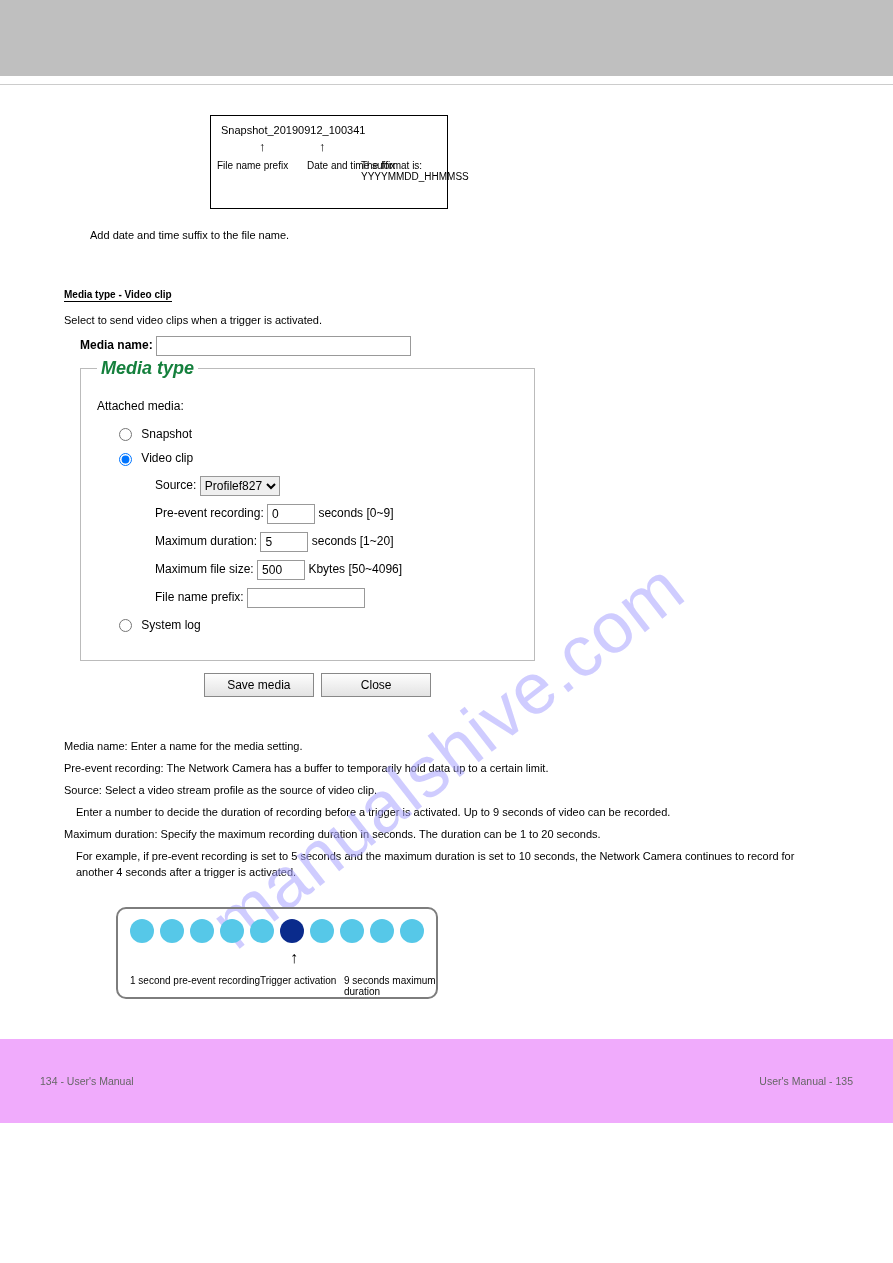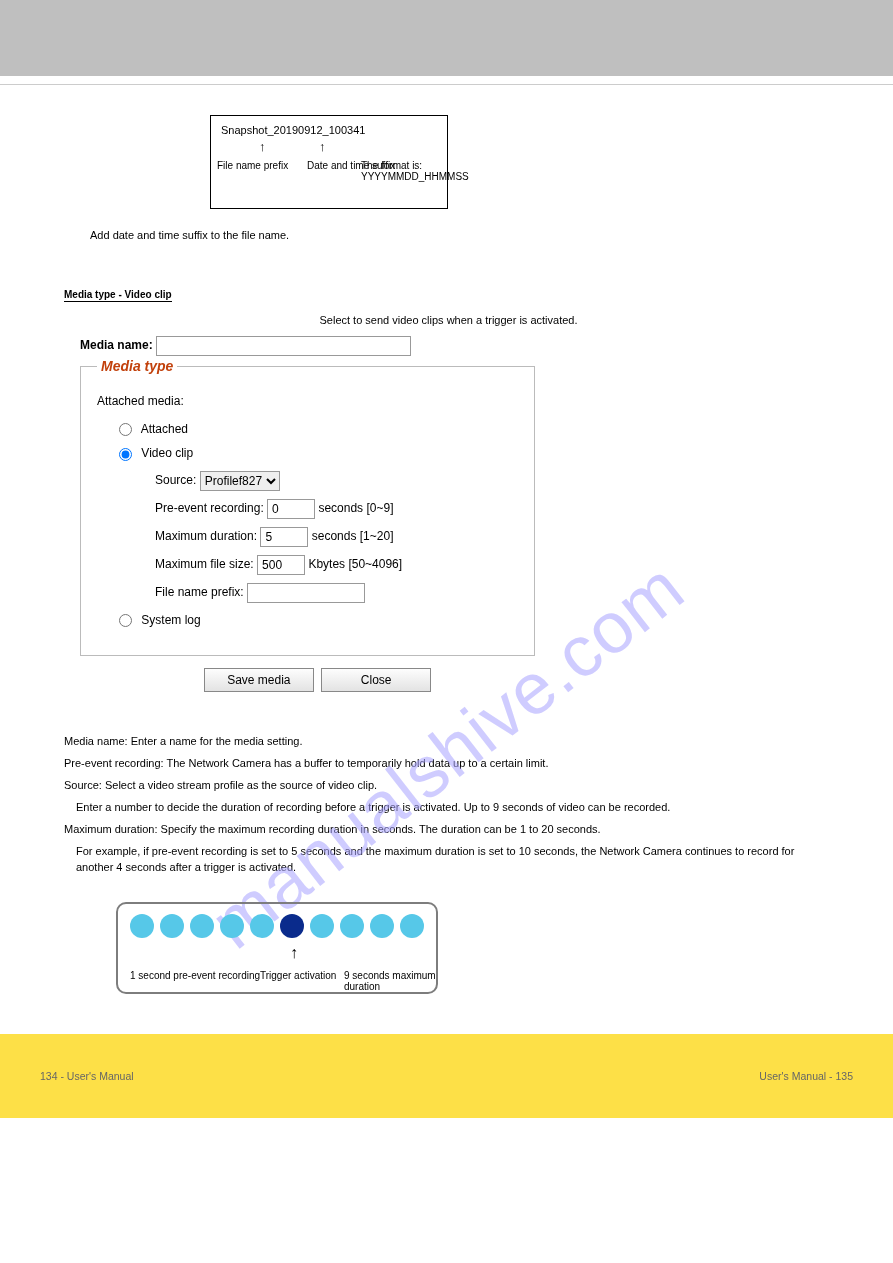--- a/index.html
+++ b/index.html
@@ -18,30 +18,30 @@
   .arrow2 { position: absolute; left: 108px; }
   .labels-row { position: absolute; top: 44px; left: 0; width: 100%; font-size: 10px; }
   .lbl1 { position: absolute; left: 6px; }
   .lbl2 { position: absolute; left: 96px; }
   .lbl3 { position: absolute; left: 150px; }
   .suffix-line { margin-left: 30px; margin-top: 20px; font-size: 11px; }
   .section-head {
     margin-top: 48px; margin-left: 4px; font-size: 10px; font-weight: bold;
     border-bottom: 1px solid #000; display: inline-block; padding-bottom: 1px;
   }
-  .intro { margin-top: 12px; margin-left: 4px; font-size: 11px; text-align: center; }
+  .intro { margin-top: 12px; margin-left: 4px; font-size: 11px; }
 
   
   .shot { margin-top: 10px; margin-left: 20px; width: 480px; position: relative; }
   .mn-row { margin-bottom: 0; }
   .mn-label { font-weight: bold; font-size: 12px; display: inline-block; }
   .text-input { border: 1px solid #999; height: 20px; font-size: 12px; padding: 1px 4px; vertical-align: middle; }
   .mn-input { width: 255px; }
   fieldset.media-type { border: 1px solid #bbb; padding: 12px 16px 18px 16px; margin-top: 2px; width: 455px; position: relative; }
-  fieldset.media-type legend { color: #c2410c; font-weight: bold; font-style: italic; font-size: 14px; padding: 0 4px; }
+  fieldset.media-type legend { color: #15803d; font-weight: bold; font-style: italic; font-size: 18px; padding: 0 4px; }
   .attached { font-size: 12px; margin: 8px 0 14px 0; }
   .radio-row { margin: 10px 0 10px 22px; font-size: 12px; }
   .radio-row input { vertical-align: middle; margin-right: 6px; }
   .vc-block { margin-left: 58px; font-size: 12px; }
   .vc-line { margin: 8px 0; }
   .sel { border: 1px solid #999; height: 20px; font-size: 12px; vertical-align: middle; }
   .num-input { width: 48px; }
   .fnp-input { width: 118px; }
   .btn-row { margin-top: 12px; text-align: center; width: 475px; }
   .btn {
@@ -64,21 +64,21 @@
   .ex2-labels { position: absolute; top: 66px; left: 0; width: 100%; font-size: 10px; }
   .ex2-l1 { position: absolute; left: 12px; }
   .ex2-l2 { position: absolute; left: 142px; }
   .ex2-l3 { position: absolute; left: 226px; }
 
   .watermark {
     position: absolute; left: 50%; top: 640px; transform: translate(-50%,-50%) rotate(-38deg);
     font-size: 72px; color: #a9a4ff; opacity: 0.55; pointer-events: none; font-weight: 400;
     letter-spacing: 1px;
   }
-  .bottombar { background: #fde047; height: 84px; width: 100%; margin-top: 40px; padding: 36px 40px 0 40px; font-size: 10.5px; color: #666; position: relative; }
+  .bottombar { background: #f0abfc; height: 84px; width: 100%; margin-top: 40px; padding: 36px 40px 0 40px; font-size: 10.5px; color: #666; position: relative; }
   .bb-left { float: left; }
   .bb-right { float: right; }
   .header-row { position: relative; height: 0; }
 </style>
 </head>
 <body>
 
 <div class="topbar">
   <div class="header-row">
     
@@ -116,21 +116,21 @@
       <span class="mn-label">Media name:</span>
       <input type="text" class="text-input mn-input" value="" style="">
     </div>
 
     <fieldset class="media-type">
       <legend>Media type</legend>
       <div class="attached">Attached media:</div>
 
       <div class="radio-row">
         <input type="radio" name="mt" style="">
-        <span>Attached</span>
+        <span>Snapshot</span>
       </div>
 
       <div class="radio-row">
         <input type="radio" name="mt" checked="" style="">
         <span>Video clip</span>
       </div>
 
       <div class="vc-block">
         <div class="vc-line">
           <span>Source:</span>

